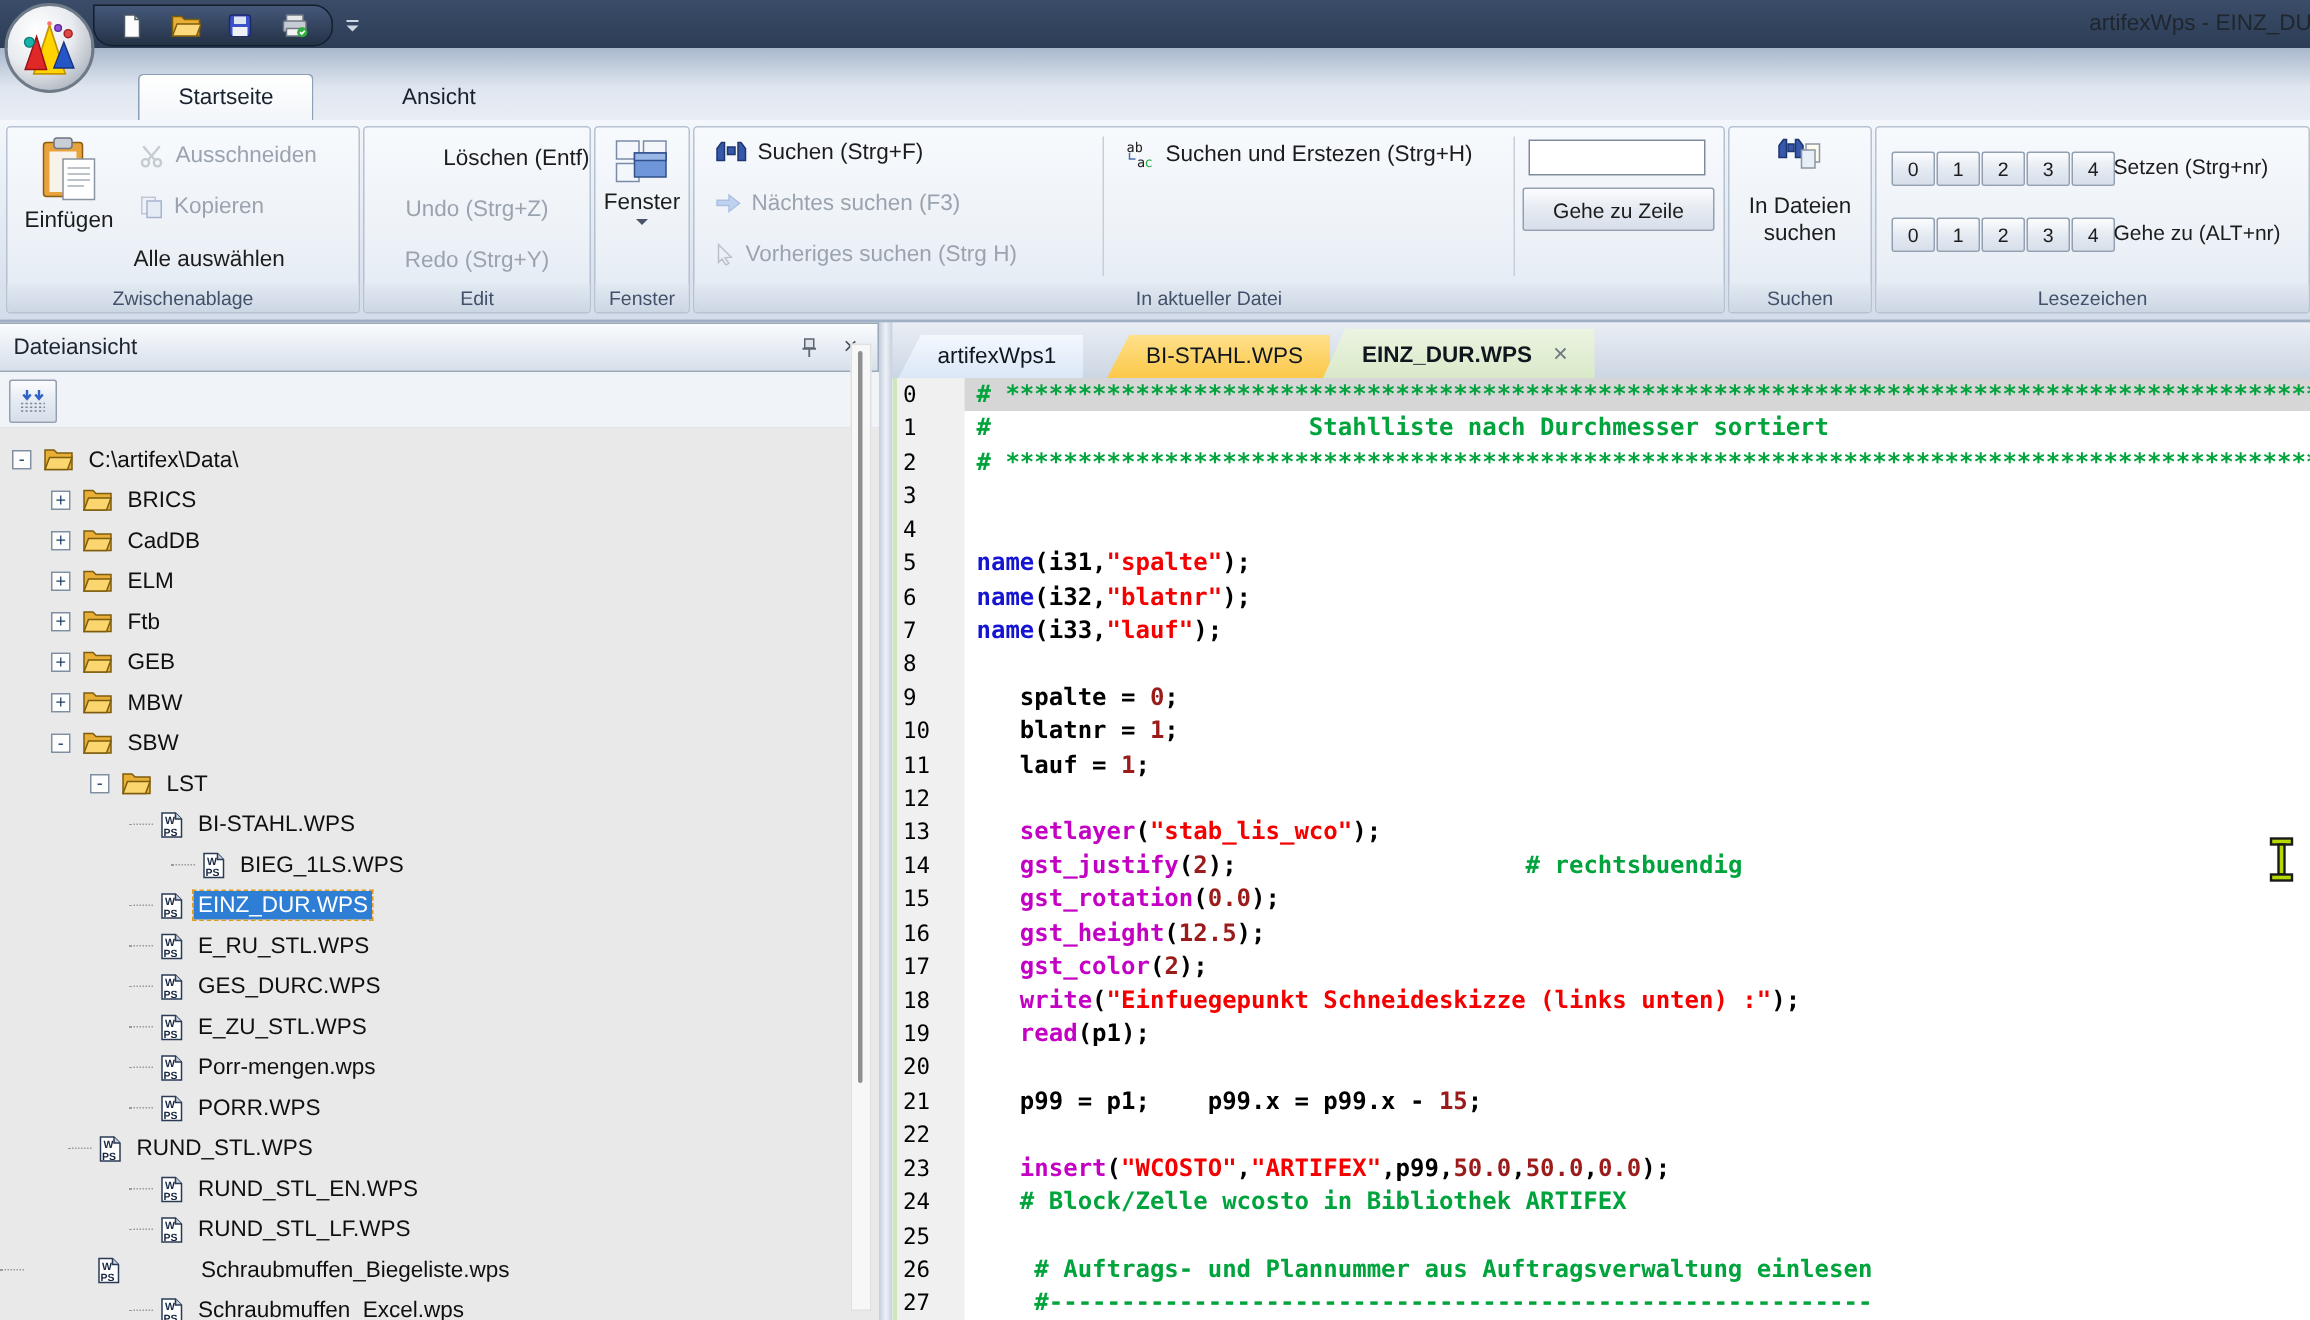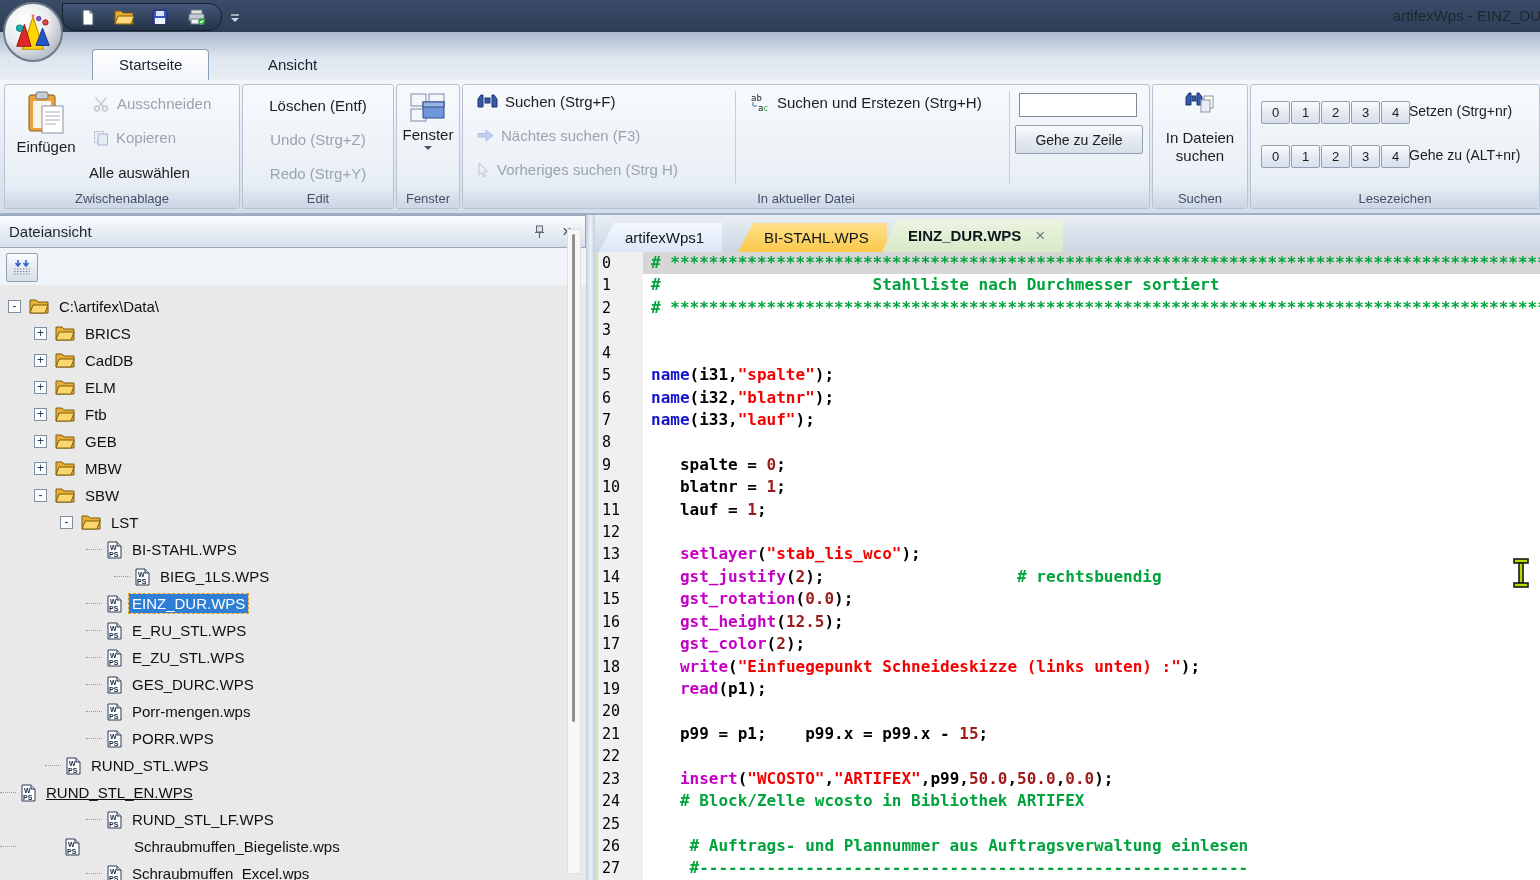--- a/index.html
+++ b/index.html
@@ -201,21 +201,21 @@
         </svg>
       <span>Kopieren</span>
     </div>
     <div class="rbtn" style="left:84px;top:79px;">
       <span>Alle auswählen</span>
     </div>
     <div class="rgroup-label">Zwischenablage</div>
   </div>
 
   <div class="rgroup g-edit">
-    <div class="rbtn" style="top:12px;">
+    <div class="rbtn" style="top:12px;justify-content:flex-end;">
         <span>Löschen (Entf)</span>
       </div>
     <div class="rbtn disabled" style="top:46px;">
         <span>Undo (Strg+Z)</span>
       </div>
     <div class="rbtn disabled" style="top:80px;">
         <span>Redo (Strg+Y)</span>
       </div>
     <div class="rgroup-label">Edit</div>
   </div>
@@ -453,40 +453,40 @@
         <span class="tlabel">E_RU_STL.WPS</span>
       </div>
       <div class="titem" style="padding-left: 86px;">
         <span class="tcon"></span>
         <svg class="ticon" width="15" height="18" viewBox="0 0 15 18">
           <path d="M1 1h9l4 4v12H1z" fill="#fff" stroke="#2a3a55"></path>
           <path d="M10 1v4h4" fill="#c9d2de" stroke="#2a3a55"></path>
           <text x="3" y="8.5" font-size="7" font-weight="bold" fill="#16263f">W</text>
           <text x="2" y="16" font-size="7" font-weight="bold" fill="#16263f">PS</text>
         </svg>
+        <span class="tlabel">GES_DURC.WPS</span>
+      </div>
+      <div class="titem" style="padding-left: 86px;">
+        <span class="tcon"></span>
+        <svg class="ticon" width="15" height="18" viewBox="0 0 15 18">
+          <path d="M1 1h9l4 4v12H1z" fill="#fff" stroke="#2a3a55"></path>
+          <path d="M10 1v4h4" fill="#c9d2de" stroke="#2a3a55"></path>
+          <text x="3" y="8.5" font-size="7" font-weight="bold" fill="#16263f">W</text>
+          <text x="2" y="16" font-size="7" font-weight="bold" fill="#16263f">PS</text>
+        </svg>
         <span class="tlabel">E_ZU_STL.WPS</span>
       </div>
       <div class="titem" style="padding-left: 86px;">
         <span class="tcon"></span>
         <svg class="ticon" width="15" height="18" viewBox="0 0 15 18">
           <path d="M1 1h9l4 4v12H1z" fill="#fff" stroke="#2a3a55"></path>
           <path d="M10 1v4h4" fill="#c9d2de" stroke="#2a3a55"></path>
           <text x="3" y="8.5" font-size="7" font-weight="bold" fill="#16263f">W</text>
           <text x="2" y="16" font-size="7" font-weight="bold" fill="#16263f">PS</text>
         </svg>
-        <span class="tlabel">GES_DURC.WPS</span>
-      </div>
-      <div class="titem" style="padding-left: 86px;">
-        <span class="tcon"></span>
-        <svg class="ticon" width="15" height="18" viewBox="0 0 15 18">
-          <path d="M1 1h9l4 4v12H1z" fill="#fff" stroke="#2a3a55"></path>
-          <path d="M10 1v4h4" fill="#c9d2de" stroke="#2a3a55"></path>
-          <text x="3" y="8.5" font-size="7" font-weight="bold" fill="#16263f">W</text>
-          <text x="2" y="16" font-size="7" font-weight="bold" fill="#16263f">PS</text>
-        </svg>
         <span class="tlabel">Porr-mengen.wps</span>
       </div>
       <div class="titem" style="padding-left: 86px;">
         <span class="tcon"></span>
         <svg class="ticon" width="15" height="18" viewBox="0 0 15 18">
           <path d="M1 1h9l4 4v12H1z" fill="#fff" stroke="#2a3a55"></path>
           <path d="M10 1v4h4" fill="#c9d2de" stroke="#2a3a55"></path>
           <text x="3" y="8.5" font-size="7" font-weight="bold" fill="#16263f">W</text>
           <text x="2" y="16" font-size="7" font-weight="bold" fill="#16263f">PS</text>
         </svg>
@@ -495,21 +495,21 @@
       <div class="titem" style="padding-left: 45px;">
         <span class="tcon"></span>
         <svg class="ticon" width="15" height="18" viewBox="0 0 15 18">
           <path d="M1 1h9l4 4v12H1z" fill="#fff" stroke="#2a3a55"></path>
           <path d="M10 1v4h4" fill="#c9d2de" stroke="#2a3a55"></path>
           <text x="3" y="8.5" font-size="7" font-weight="bold" fill="#16263f">W</text>
           <text x="2" y="16" font-size="7" font-weight="bold" fill="#16263f">PS</text>
         </svg>
         <span class="tlabel">RUND_STL.WPS</span>
       </div>
-      <div class="titem" style=" text-decoration: underline;">
+      <div class="titem" style="padding-left: 86px;">
         <span class="tcon"></span>
         <svg class="ticon" width="15" height="18" viewBox="0 0 15 18">
           <path d="M1 1h9l4 4v12H1z" fill="#fff" stroke="#2a3a55"></path>
           <path d="M10 1v4h4" fill="#c9d2de" stroke="#2a3a55"></path>
           <text x="3" y="8.5" font-size="7" font-weight="bold" fill="#16263f">W</text>
           <text x="2" y="16" font-size="7" font-weight="bold" fill="#16263f">PS</text>
         </svg>
         <span class="tlabel">RUND_STL_EN.WPS</span>
       </div>
       <div class="titem" style="padding-left: 86px;">

